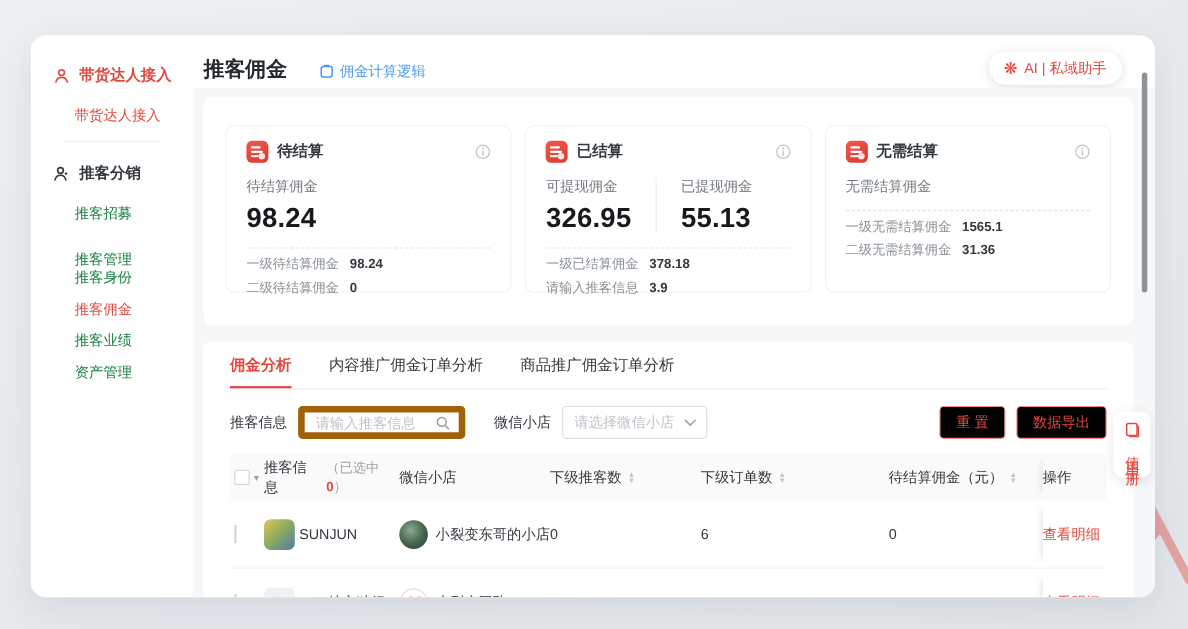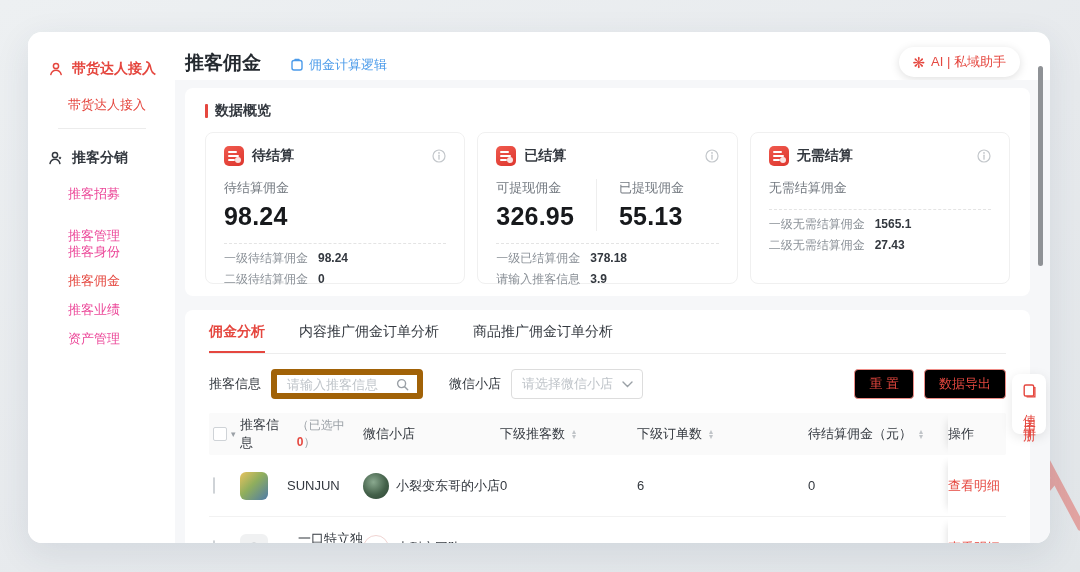--- a/index.html
+++ b/index.html
@@ -15,21 +15,21 @@
 
   .window { position:absolute; left:28px; top:32px; width:1022px; height:511px;
     background:#fff; border-radius:14px; overflow:hidden;
     box-shadow:0 10px 34px rgba(40,60,90,.10); }
 
   
   .sidebar { position:absolute; left:0; top:0; width:148px; height:100%; background:#fff; }
   .side-header { position:absolute; left:20px; display:flex; align-items:center; gap:8px;
     font-size:14px; font-weight:bold; color:#33383f; cursor:pointer; white-space:nowrap; }
   .side-header.red { color:#e5473f; }
-  .side-item { position:absolute; left:40px; font-size:13px; color:#ec4899; cursor:pointer; white-space:nowrap; }
+  .side-item { position:absolute; left:40px; font-size:13px; color:#15803d; cursor:pointer; white-space:nowrap; }
   .side-item.red { color:#e5473f; }
   .side-divider { position:absolute; left:30px; top:96px; width:88px; height:1px; background:#ececec; }
   .pico { width:16px; height:16px; flex:0 0 16px; }
 
   
   .main-title { position:absolute; left:157px; top:18px; font-size:19px; font-weight:bold; color:#24292f; }
   .calc-link { position:absolute; left:262px; top:24px; display:flex; align-items:center; gap:5px;
     font-size:13px; color:#4b9bea; cursor:pointer; }
   .ai-pill { position:absolute; right:30px; top:15px; height:30px; display:flex; align-items:center; gap:6px;
     padding:0 14px; background:#fff; border-radius:16px; box-shadow:0 2px 10px rgba(0,0,0,.13);
@@ -93,21 +93,21 @@
   .th { display:flex; align-items:center; gap:3px; }
   .sel-note { font-size:12px; color:#9aa0a6; margin-left:2px; }
   .sel-count { color:#e5473f; font-weight:bold; }
   .sorter { display:inline-flex; flex-direction:column; line-height:5px; font-size:8px; color:#c0c4c8; margin-left:4px; }
   .checkbox { width:14px; height:14px; border:1px solid #cfd3d7; border-radius:2px; background:#fff; cursor:pointer; }
   .th-check { display:flex; align-items:center; gap:4px; padding-left:4px; }
   .caret { font-size:9px; color:#9aa0a6; cursor:pointer; }
   .trow { height:62px; border-bottom:1px solid #f2f2f2; font-size:13px; color:#33383f; }
   .trow:last-child { border-bottom:none; }
   .cell-check { padding-left:4px; }
-  .cell-user { display:flex; align-items:center; gap:19px;text-align:right; }
+  .cell-user { display:flex; align-items:center; gap:4px; }
   .sq-avatar { width:28px; height:28px; border-radius:6px; flex:0 0 28px; }
   .av1 { background:linear-gradient(135deg,#e8c35e 0%,#8fae5d 45%,#4f7ba8 100%); }
   .av2 { background:#f0f1f2; display:flex; align-items:center; justify-content:center; }
   .cell-shop { display:flex; align-items:center; gap:7px; }
   .rd-avatar { width:26px; height:26px; border-radius:50%; flex:0 0 26px; }
   .sh1 { background:radial-gradient(circle at 40% 35%,#8aa98f 0%,#44614a 55%,#2d4434 100%); }
   .sh2 { background:#fff; border:1px solid #f0d4d2; display:flex; align-items:center; justify-content:center;
     color:#e0342b; font-weight:bold; font-size:15px; font-style:italic; }
   .cell-action { color:#e5473f; cursor:pointer; align-self:stretch; display:flex; align-items:center;
     box-shadow:-8px 0 8px -8px rgba(0,0,0,.14); padding-left:0; }
@@ -174,24 +174,20 @@
     <span>佣金计算逻辑</span>
   </div>
   <div class="ai-pill">
     <span class="ai-glyph">❋</span>
     <span>AI | 私域助手</span>
   </div>
 
   <div class="content">
 
     <section class="card overview">
-      <div class="sec-title">
-        <span class="sec-bar"></span>
-        <span>数据概览</span>
-      </div>
       <div class="ov-cards">
 
         <div class="ov-card">
           <div class="ov-head">
             <span class="ricon">
                 <i></i>
                 <i></i>
                 <i></i>
                 <em></em>
               </span>
@@ -284,21 +280,21 @@
               <div class="m-label">无需结算佣金</div>
             </div>
           </div>
           <div class="ov-divider"></div>
           <div class="detail-row">
             <span class="d-label">一级无需结算佣金</span>
             <span class="d-value">1565.1</span>
           </div>
           <div class="detail-row">
             <span class="d-label">二级无需结算佣金</span>
-            <span class="d-value">27.43</span>
+            <span class="d-value">31.36</span>
           </div>
         </div>
 
       </div>
     </section>
 
     <section class="card analysis">
       <div class="tabs">
         <div class="tab active">佣金分析</div>
         <div class="tab">内容推广佣金订单分析</div>

